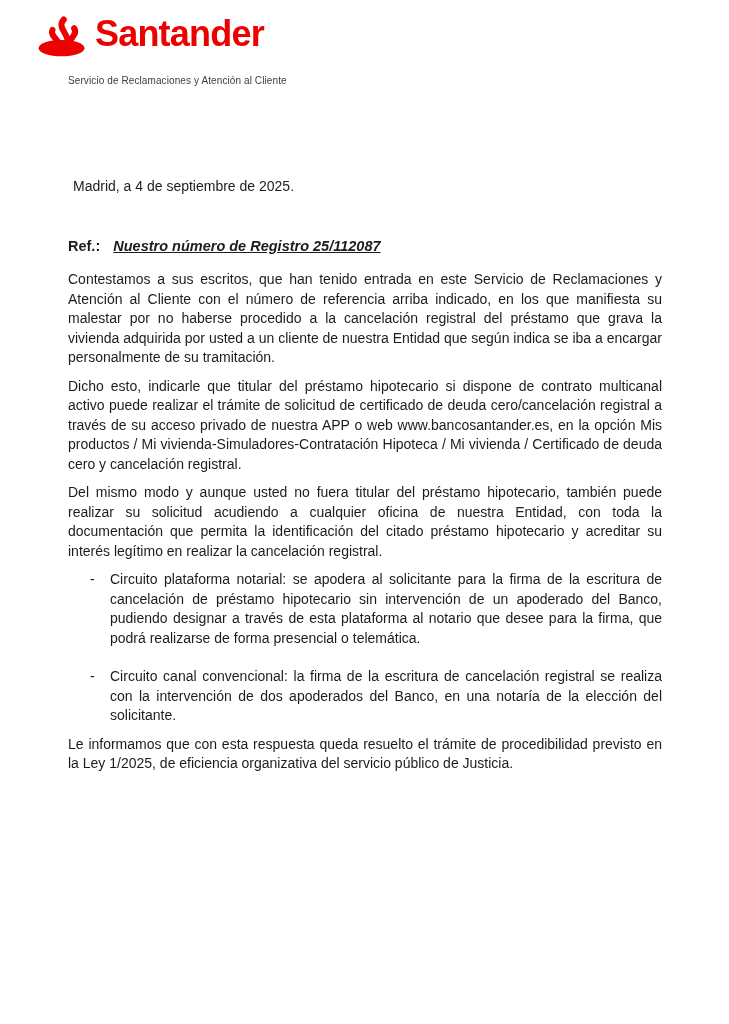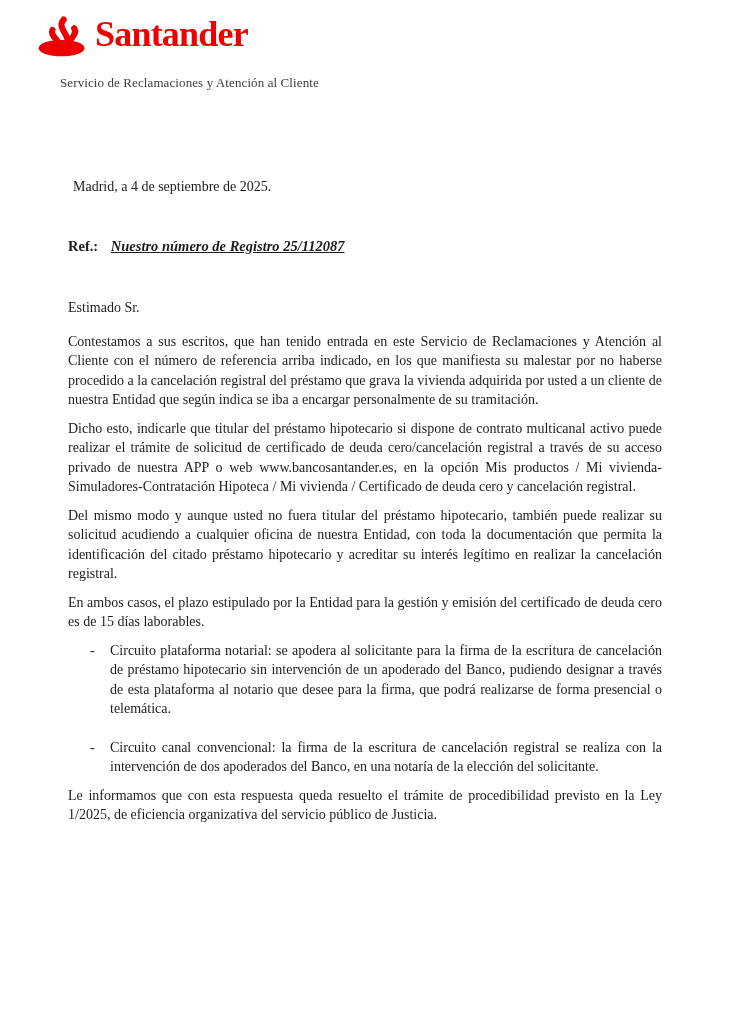--- a/index.html
+++ b/index.html
@@ -2,21 +2,21 @@
 <html lang="es"><head>
 <meta charset="utf-8">
 <style>
   html, body { margin: 0; padding: 0; background: #ffffff; }
   .page {
     position: relative;
     width: 729px;
     height: 1024px;
     background: #ffffff;
     overflow: hidden;
-    font-family: Liberation Serif, serif;
+    font-family: Liberation Sans, sans-serif;
     color: #1c1c1c;
   }
 
   
   .brand-row {
     position: absolute;
     left: 36px;
     top: 14px;
     display: flex;
     align-items: center;
@@ -26,23 +26,23 @@
   .wordmark {
     color: #EC0000;
     font-size: 36px;
     font-weight: bold;
     letter-spacing: -0.8px;
     line-height: 1;
     padding-bottom: 4px;
   }
   .department {
     position: absolute;
-    left: 60px;
+    left: 68px;
     top: 75px;
-    font-size: 13px;
+    font-size: 10px;
     color: #3c3c3c;
     letter-spacing: 0.1px;
   }
 
   
   .letter-body {
     position: absolute;
     left: 68px;
     top: 172px;
     width: 594px;
@@ -105,26 +105,24 @@
     <div class="wordmark">Santander</div>
   </div>
   <div class="department">Servicio de Reclamaciones y Atención al Cliente</div>
 
   <div class="letter-body">
 
     <p class="date-line">Madrid, a 4 de septiembre de 2025.</p>
 
     <p class="ref-line"><span>Ref.: </span><span class="ref-number">Nuestro número de Registro 25/112087</span></p>
 
-    <p class="salutation">Estimado Sr.</p>
 
     <p class="para first">Contestamos a sus escritos, que han tenido entrada en este Servicio de Reclamaciones y Atención al Cliente con el número de referencia arriba indicado, en los que manifiesta su malestar por no haberse procedido a la cancelación registral del préstamo que grava la vivienda adquirida por usted a un cliente de nuestra Entidad que según indica se iba a encargar personalmente de su tramitación.</p>
     <p class="para">Dicho esto, indicarle que titular del préstamo hipotecario si dispone de contrato multicanal activo puede realizar el trámite de solicitud de certificado de deuda cero/cancelación registral a través de su acceso privado de nuestra APP o web www.bancosantander.es, en la opción Mis productos / Mi vivienda-Simuladores-Contratación Hipoteca / Mi vivienda / Certificado de deuda cero y cancelación registral.</p>
     <p class="para">Del mismo modo y aunque usted no fuera titular del préstamo hipotecario, también puede realizar su solicitud acudiendo a cualquier oficina de nuestra Entidad, con toda la documentación que permita la identificación del citado préstamo hipotecario y acreditar su interés legítimo en realizar la cancelación registral.</p>
-    <p class="para">En ambos casos, el plazo estipulado por la Entidad para la gestión y emisión del certificado de deuda cero es de 15 días laborables.</p>
 
     <div class="bullets">
       <div class="bullet-item">
         <span class="bullet-dash">-</span>
         <span class="bullet-text">Circuito plataforma notarial: se apodera al solicitante para la firma de la escritura de cancelación de préstamo hipotecario sin intervención de un apoderado del Banco, pudiendo designar a través de esta plataforma al notario que desee para la firma, que podrá realizarse de forma presencial o telemática.</span>
       </div>
       <div class="bullet-item">
         <span class="bullet-dash">-</span>
         <span class="bullet-text">Circuito canal convencional: la firma de la escritura de cancelación registral se realiza con la intervención de dos apoderados del Banco, en una notaría de la elección del solicitante.</span>
       </div>

